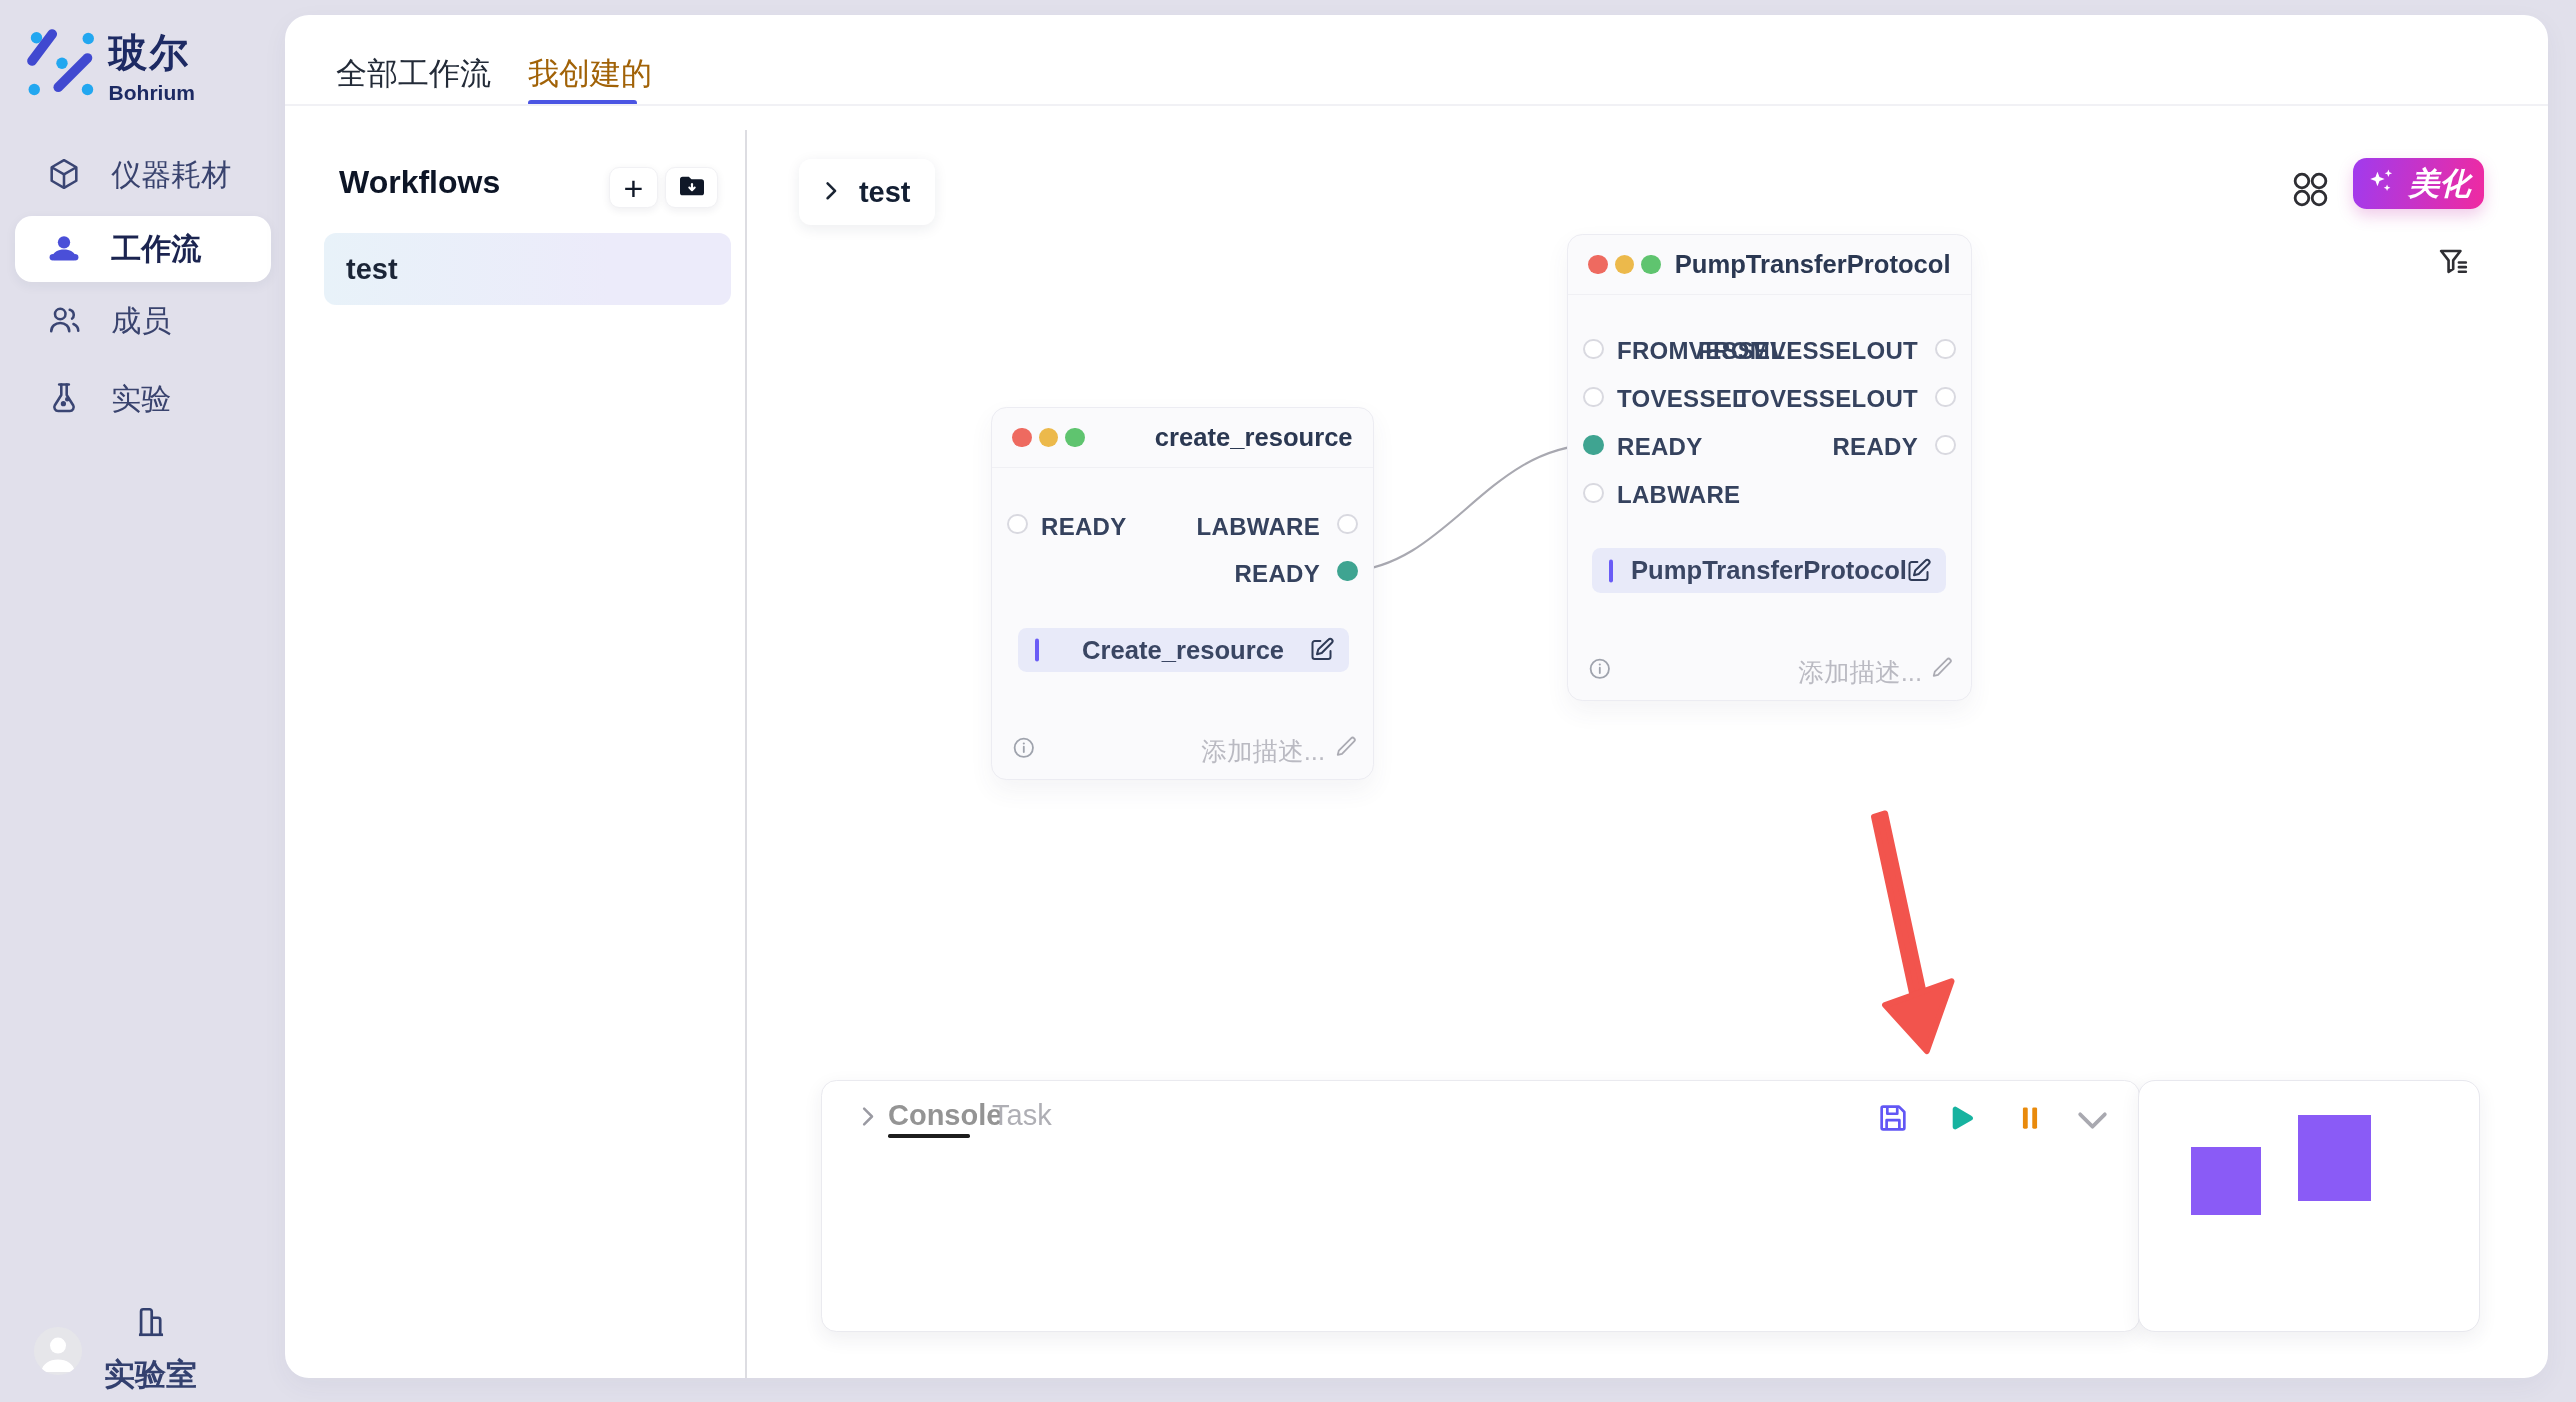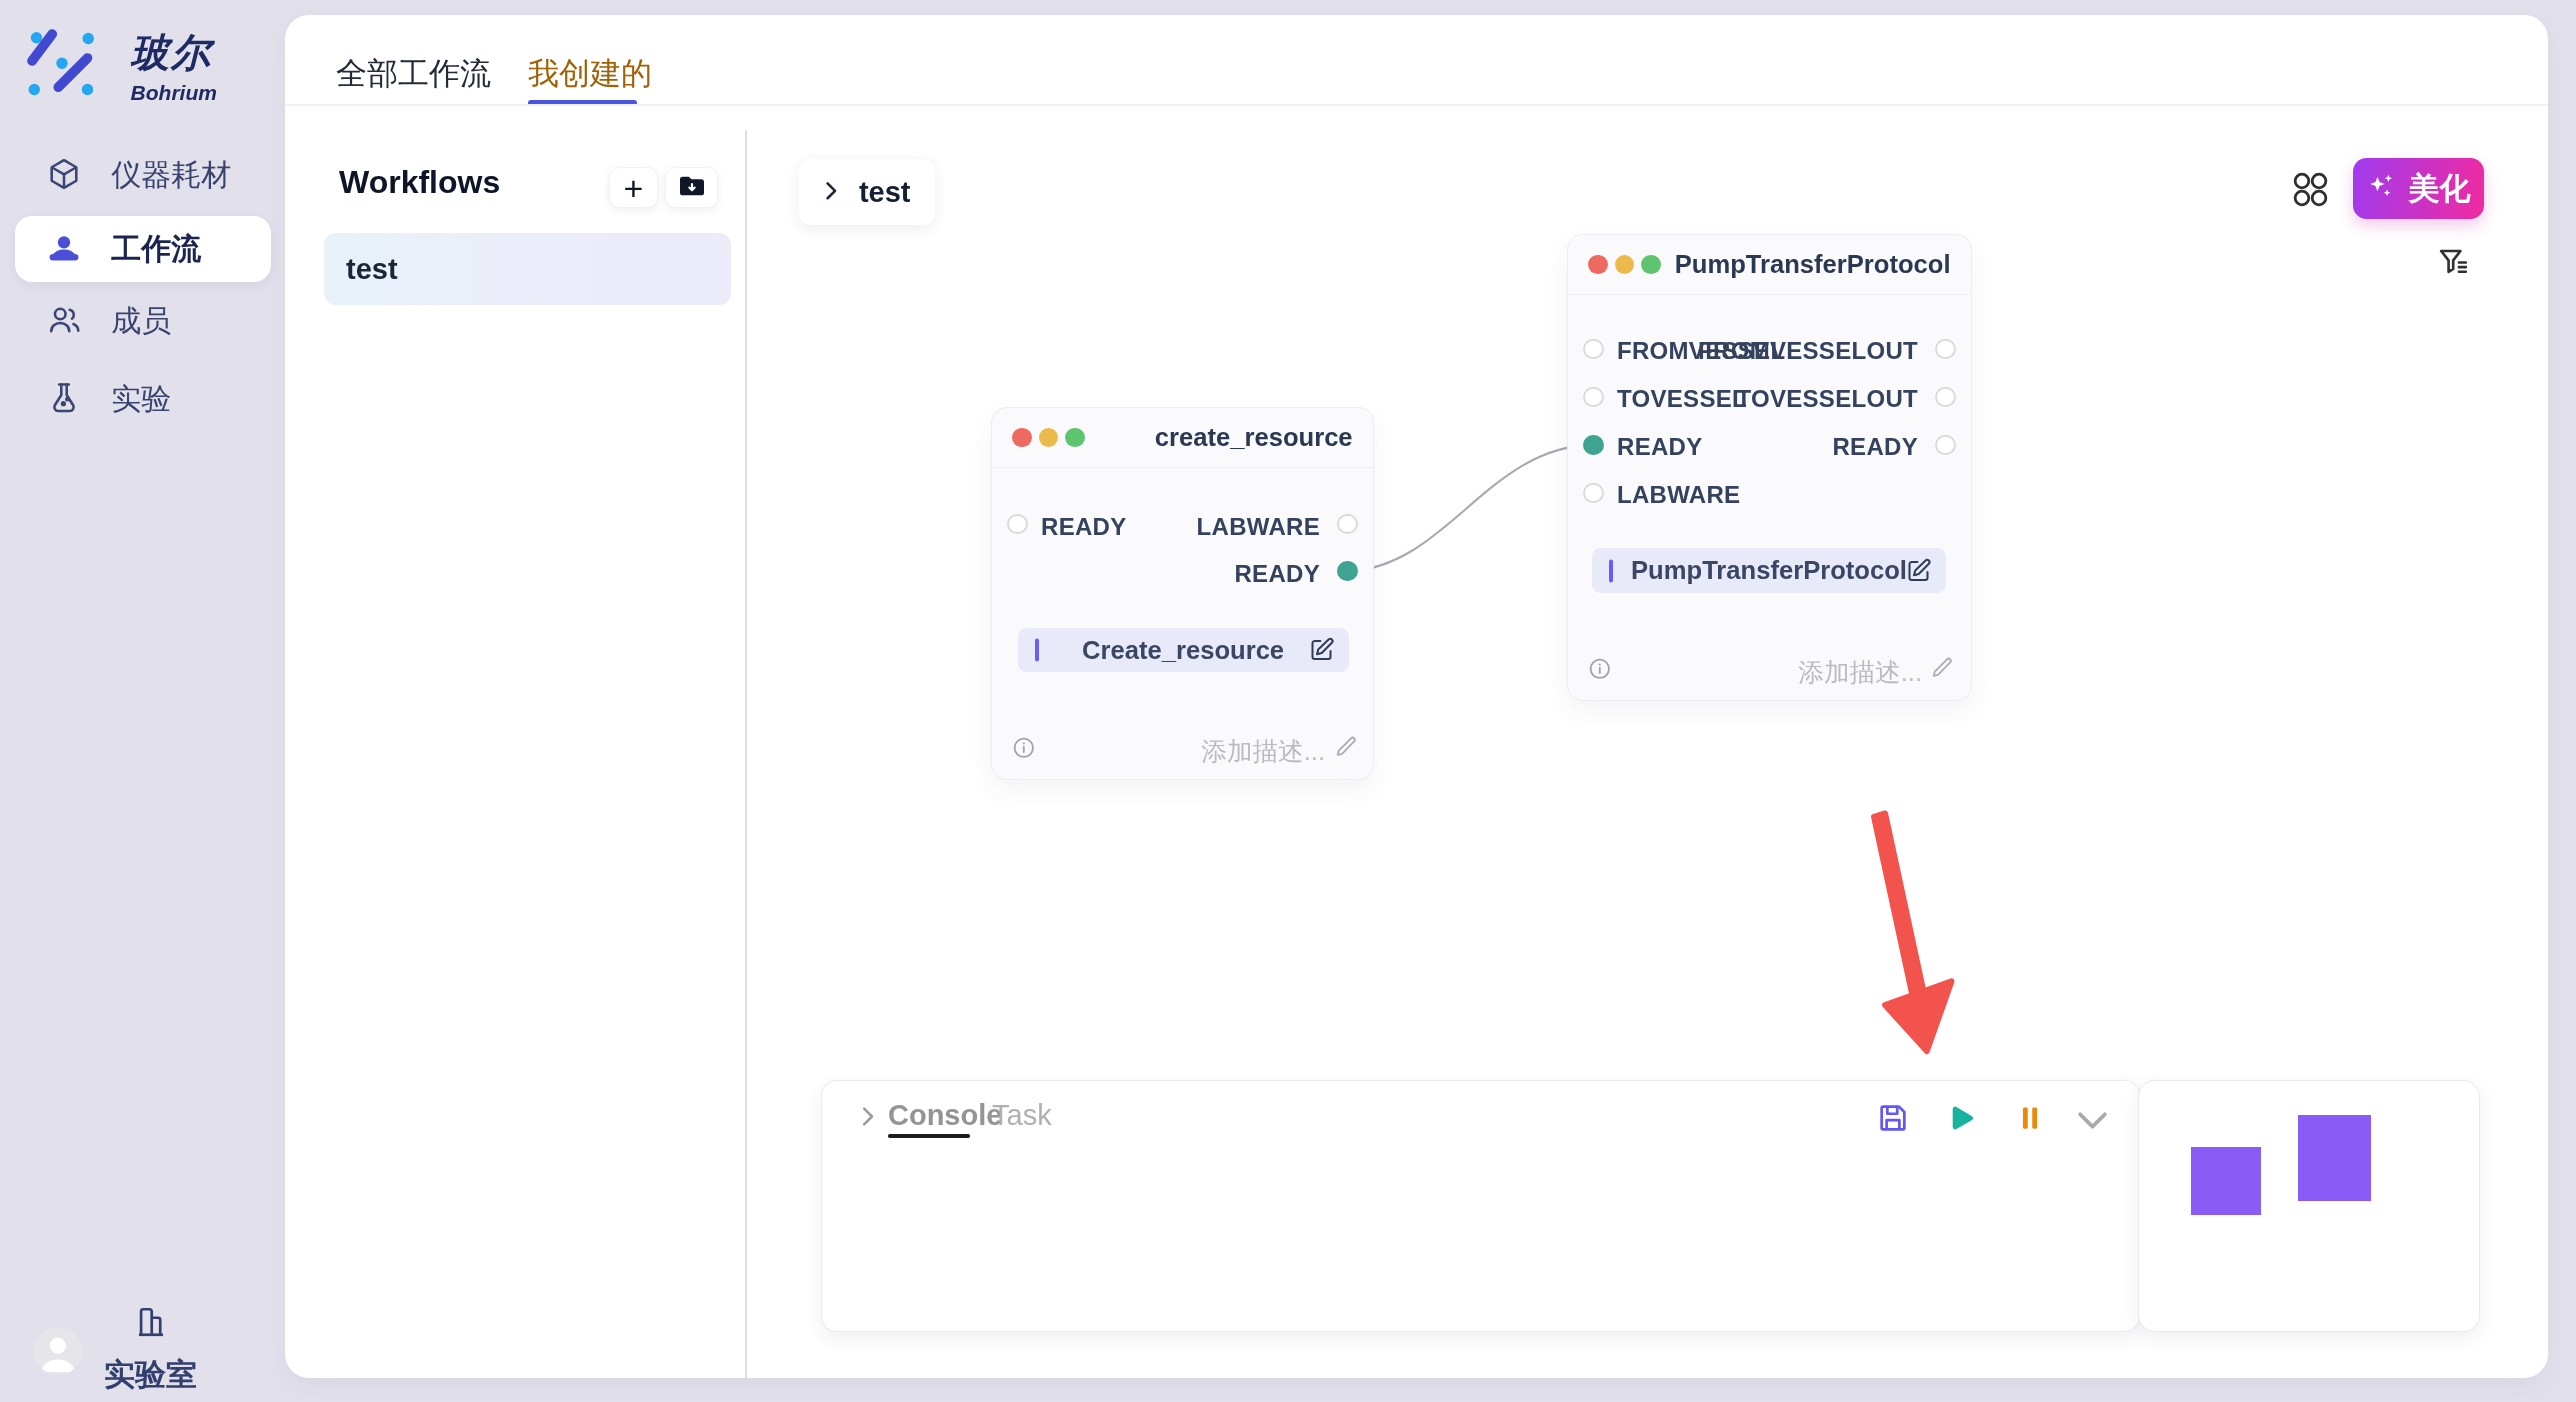--- a/index.html
+++ b/index.html
@@ -2,21 +2,21 @@
 <html style="font-size:13.6px"><head>
 <meta charset="utf-8">
 <style>
   * { margin:0; padding:0; box-sizing:border-box; }
   html,body { width:2576px; height:1402px; }
   body { font-family:"Liberation Sans","DejaVu Sans",sans-serif; background:#E1E0EB; overflow:hidden; }
   #app { position:relative; width:2576px; height:1402px; background:#E1E0EB; }
 
   
   .sidebar { position:absolute; left:0; top:0; width:285px; height:1402px; }
-  .brand { position:absolute; left:25.6px; top:25.6px; display:flex; align-items:center; gap:33px;font-style:italic; }
+  .brand { position:absolute; left:25.6px; top:25.6px; display:flex; align-items:center; gap:11px; }
   .brand-text .t1 { font-size:39px; font-weight:800; color:#1D2A63; letter-spacing:1.7px; }
   .brand-text .t2 { font-size:21px; font-weight:800; color:#1D2A63; margin-top:1.7px; }
   .nav-item { position:absolute; left:15.3px; width:256px; height:66px; border-radius:17px;
               display:flex; align-items:center; gap:29px; padding-left:31px; cursor:pointer; }
   .nav-item .lbl { font-size:30px; font-weight:500; color:#39436E; }
   .nav-item.active { background:#FFFFFF; box-shadow:0 3.4px 12px rgba(40,45,90,.06); }
   .nav-item.active .lbl { font-weight:800; color:#1B2450; }
   .side-footer { position:absolute; left:34px; top:1305px; display:flex; align-items:center; gap:22px; }
   .avatar { width:48px; height:48px; border-radius:50%; background:#E6E6EA; overflow:hidden; }
   .lab-btn { display:flex; align-items:center; gap:12px; cursor:pointer;flex-direction:column; }
@@ -44,24 +44,24 @@
              background:linear-gradient(90deg,#E8F2F9 0%,#ECEBFA 70%);
              display:flex; align-items:center; padding-left:22px; cursor:pointer; }
   .wf-item .lbl { font-size:29px; font-weight:600; color:#1B2537; }
 
   
   .breadcrumb { position:absolute; left:799px; top:159px; width:136px; height:66px; background:#fff;
                 border-radius:12px; box-shadow:0 3.4px 13.6px rgba(30,35,60,.08);
                 display:flex; align-items:center; gap:15.3px; padding-left:19px; z-index:4; cursor:pointer; }
   .breadcrumb .lbl { font-size:29px; font-weight:800; color:#131F33; }
   .cmd-btn { position:absolute; left:2291px; top:170px; width:39px; height:39px; z-index:4; cursor:pointer; }
-  .beautify-btn { position:absolute; left:2353px; top:158px; width:131px; height:61px; border-radius:13.6px;
+  .beautify-btn { position:absolute; left:2353px; top:158px; width:131px; height:51px; border-radius:13.6px;
                   background:linear-gradient(100deg,#A03BEE 0%,#F02AA0 100%);
                   box-shadow:0 6.8px 15.3px rgba(200,50,170,.25);
-                  display:flex; align-items:center; justify-content:center; gap:10.2px; z-index:4; cursor:pointer; }
+                  display:flex; align-items:center; justify-content:center; gap:10.2px; z-index:4; cursor:pointer;font-style:italic; }
   .beautify-btn .lbl { font-size:31px; font-weight:700; color:#fff; }
   .filter-btn { position:absolute; left:2435px; top:244px; width:37px; height:37px; z-index:4; cursor:pointer; }
 
   
   .node { position:absolute; background:#FAFAFC; border:1.7px solid #ECECF2; border-radius:15.3px;
           box-shadow:0 10.2px 24px rgba(60,60,95,.06); z-index:3; }
   .node-header { position:absolute; left:0; top:0; right:0; height:60px; border-bottom:1.7px solid #F0F0F4;
                  display:flex; align-items:center; padding:0 20.4px; }
   .dots { display:flex; gap:6.8px; }
   .dot { width:19.6px; height:19.6px; border-radius:50%; }

